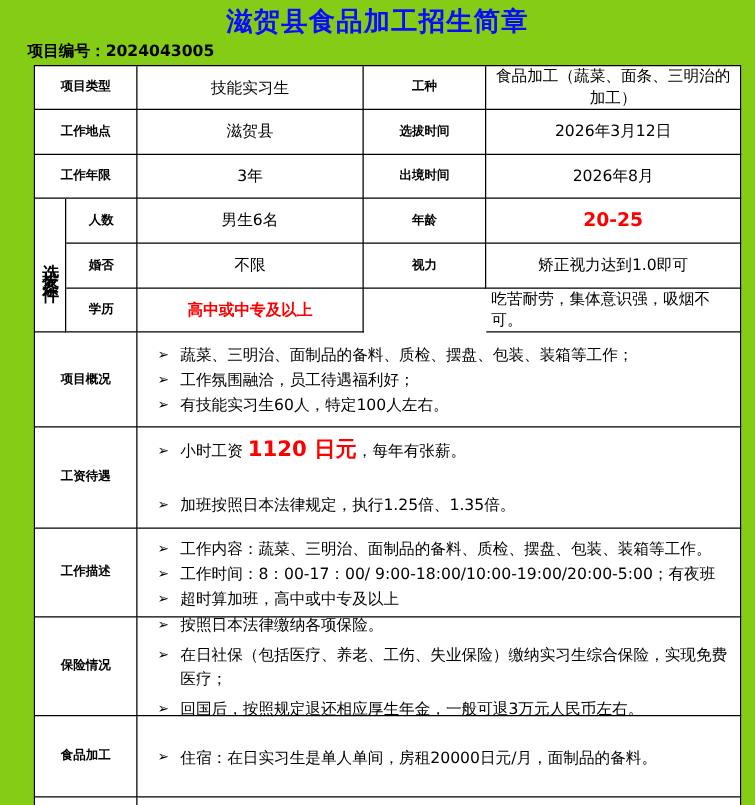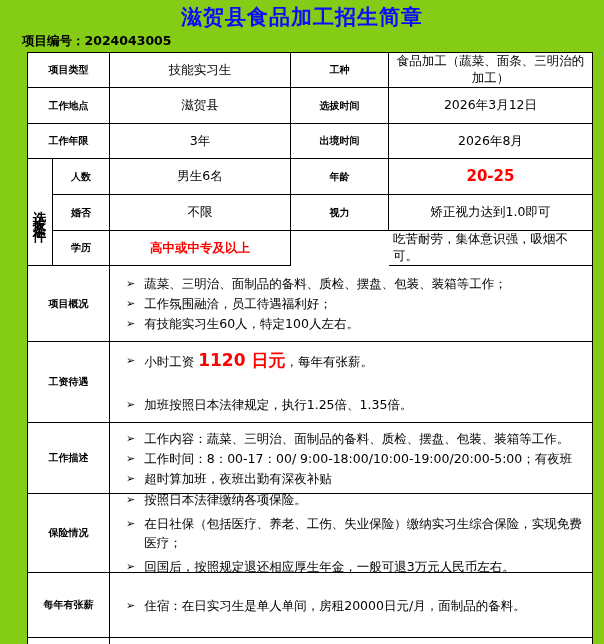--- a/index.html
+++ b/index.html
@@ -117,41 +117,41 @@
       <div class="bullet-line">
         <span class="marker">➢</span>
         <span class="btext">工作内容：蔬菜、三明治、面制品的备料、质检、摆盘、包装、装箱等工作。</span>
       </div>
       <div class="bullet-line">
         <span class="marker">➢</span>
         <span class="btext">工作时间：8：00-17：00/ 9:00-18:00/10:00-19:00/20:00-5:00；有夜班</span>
       </div>
       <div class="bullet-line">
         <span class="marker">➢</span>
-        <span class="btext">超时算加班，夜班出勤有深夜补贴</span>
+        <span class="btext">超时算加班，高中或中专及以上</span>
       </div>
     </div>
 
     <div class="cell lbl" style="grid-row:10;grid-column:1/3;">保险情况</div>
     <div class="cell content gap-md" style="grid-row:10;grid-column:3/6;">
       <div class="bullet-line">
         <span class="marker">➢</span>
         <span class="btext">按照日本法律缴纳各项保险。</span>
       </div>
       <div class="bullet-line">
         <span class="marker">➢</span>
         <span class="btext">在日社保（包括医疗、养老、工伤、失业保险）缴纳实习生综合保险，实现免费医疗；</span>
       </div>
       <div class="bullet-line">
         <span class="marker">➢</span>
         <span class="btext">回国后，按照规定退还相应厚生年金，一般可退3万元人民币左右。</span>
       </div>
     </div>
 
-    <div class="cell lbl" style="grid-row:11;grid-column:1/3;">每年有张薪</div>
+    <div class="cell lbl" style="grid-row:11;grid-column:1/3;">食品加工</div>
     <div class="cell content" style="grid-row:11;grid-column:3/6;">
       <div class="bullet-line">
         <span class="marker">➢</span>
         <span class="btext">住宿：在日实习生是单人单间，房租20000日元/月，面制品的备料。</span>
       </div>
     </div>
 
     <div class="cell lbl" style="grid-row:12;grid-column:1/3;"></div>
     <div class="cell" style="grid-row:12;grid-column:3/6;"></div>
 

